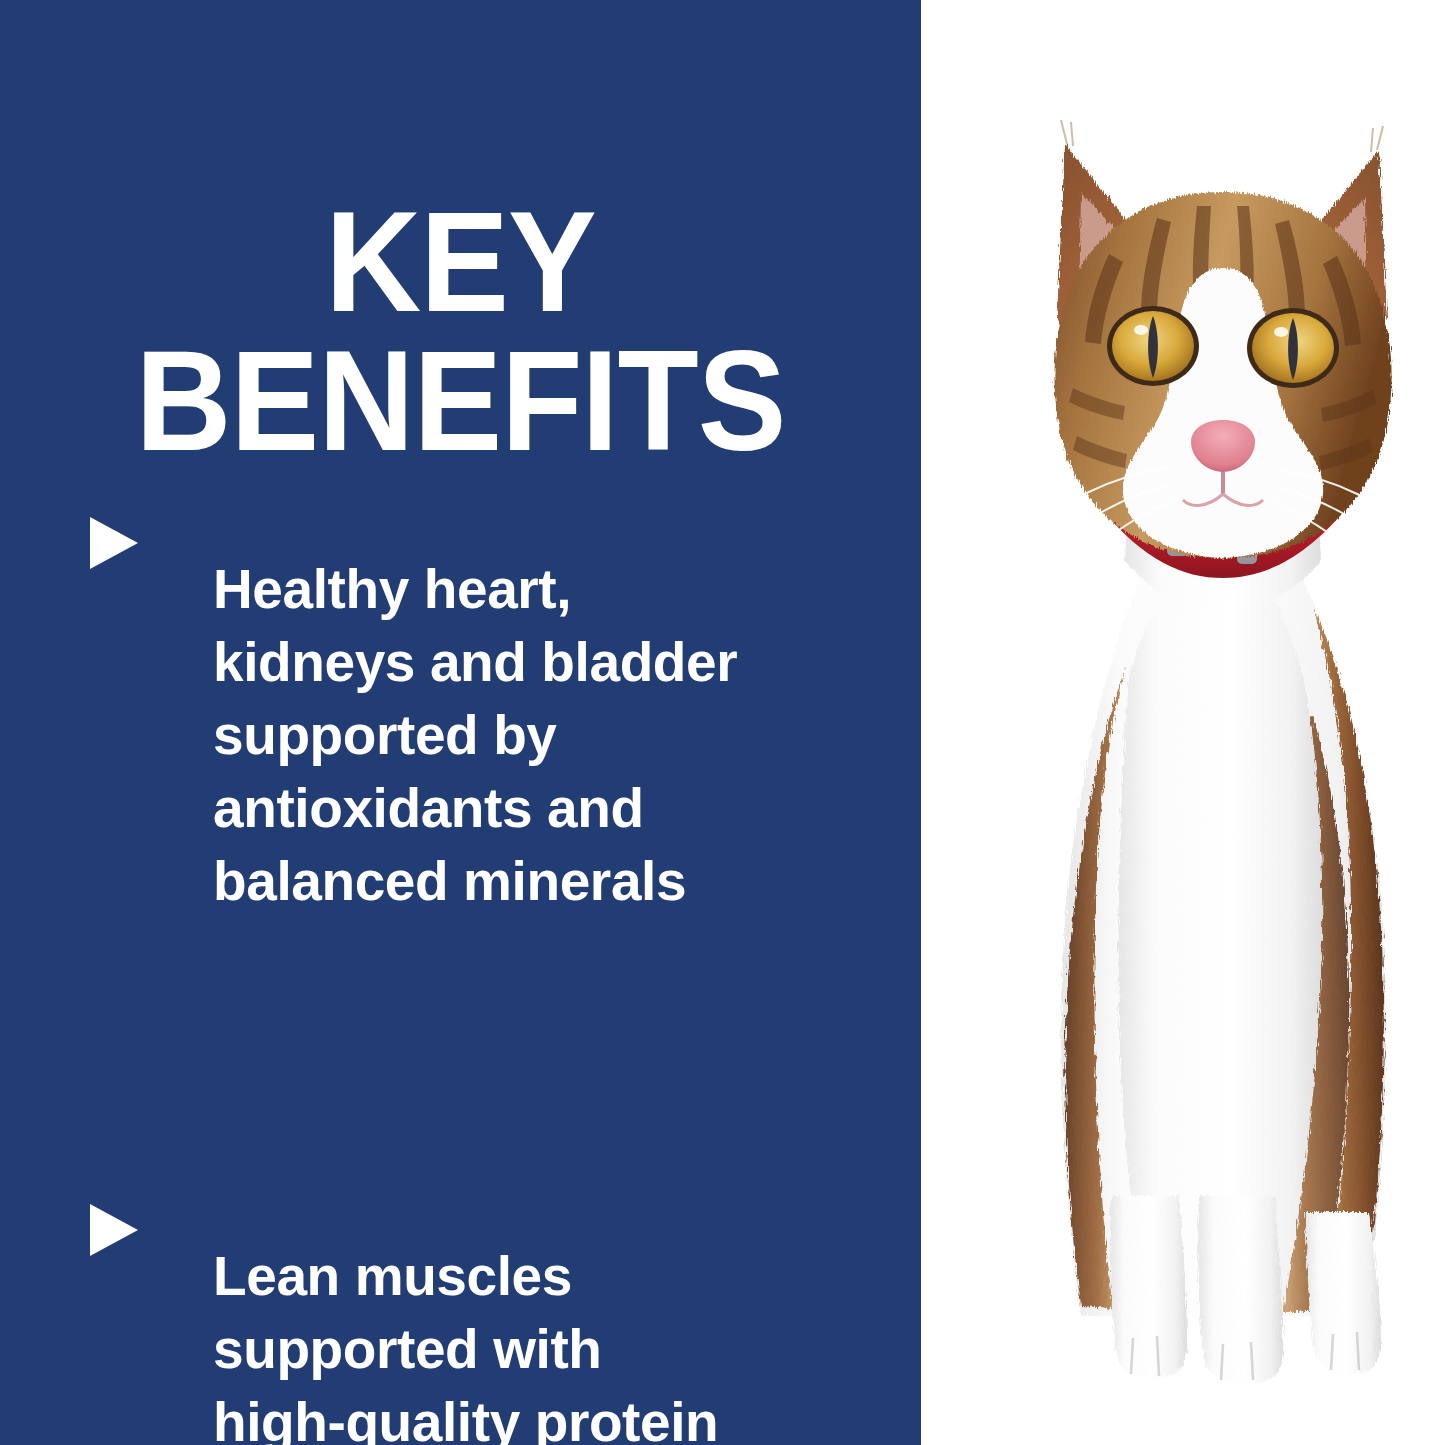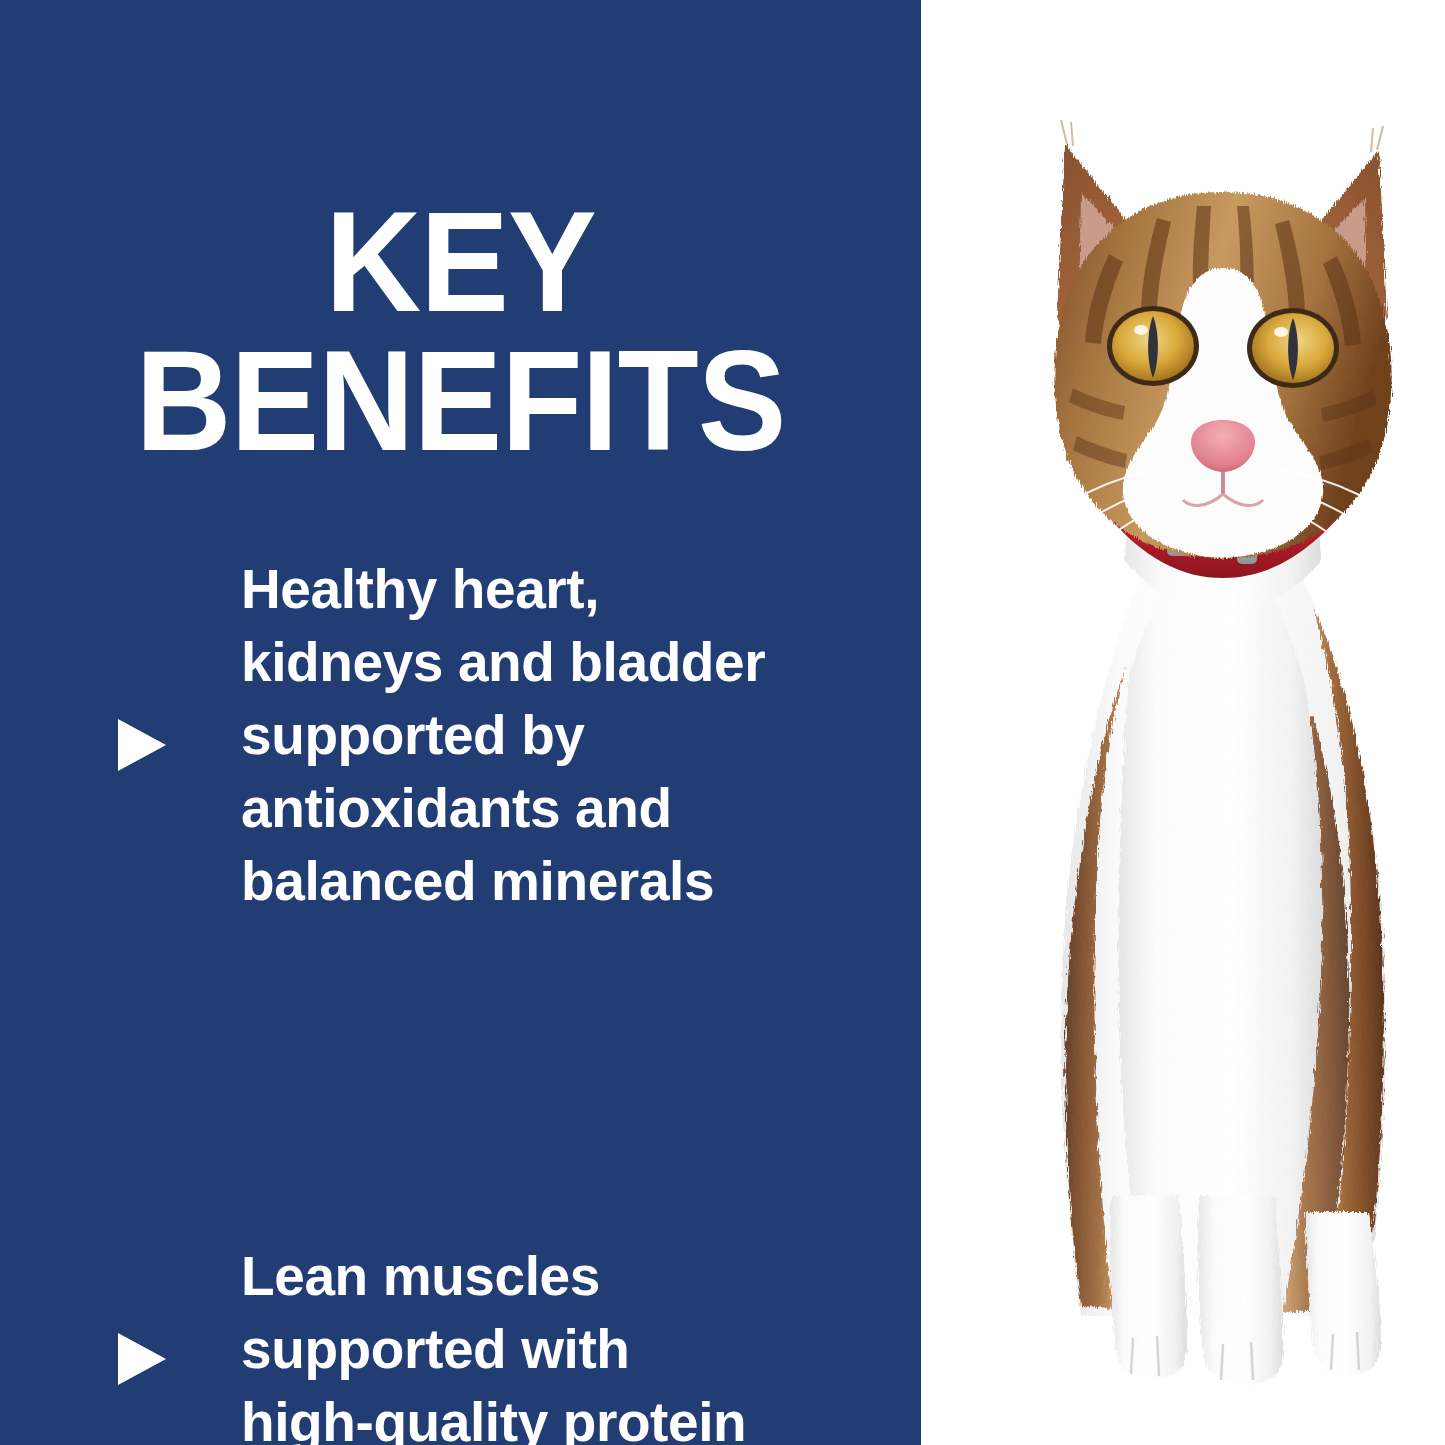--- a/index.html
+++ b/index.html
@@ -52,22 +52,22 @@
     position: absolute;
     left: 0;
     top: 498px;
     width: 921px;
   }
 
   .benefit-item {
     position: relative;
     display: flex;
     flex-direction: row;
-    align-items: center;
-    padding-left: 118px;
+    align-items: flex-start;
+    padding-left: 90px;
   }
 
   .bullet-arrow {
     flex: 0 0 auto;
     width: 0;
     height: 0;
     margin-top: 19px;
     margin-right: 75px;
     border-top: 26px solid transparent;
     border-bottom: 26px solid transparent;

